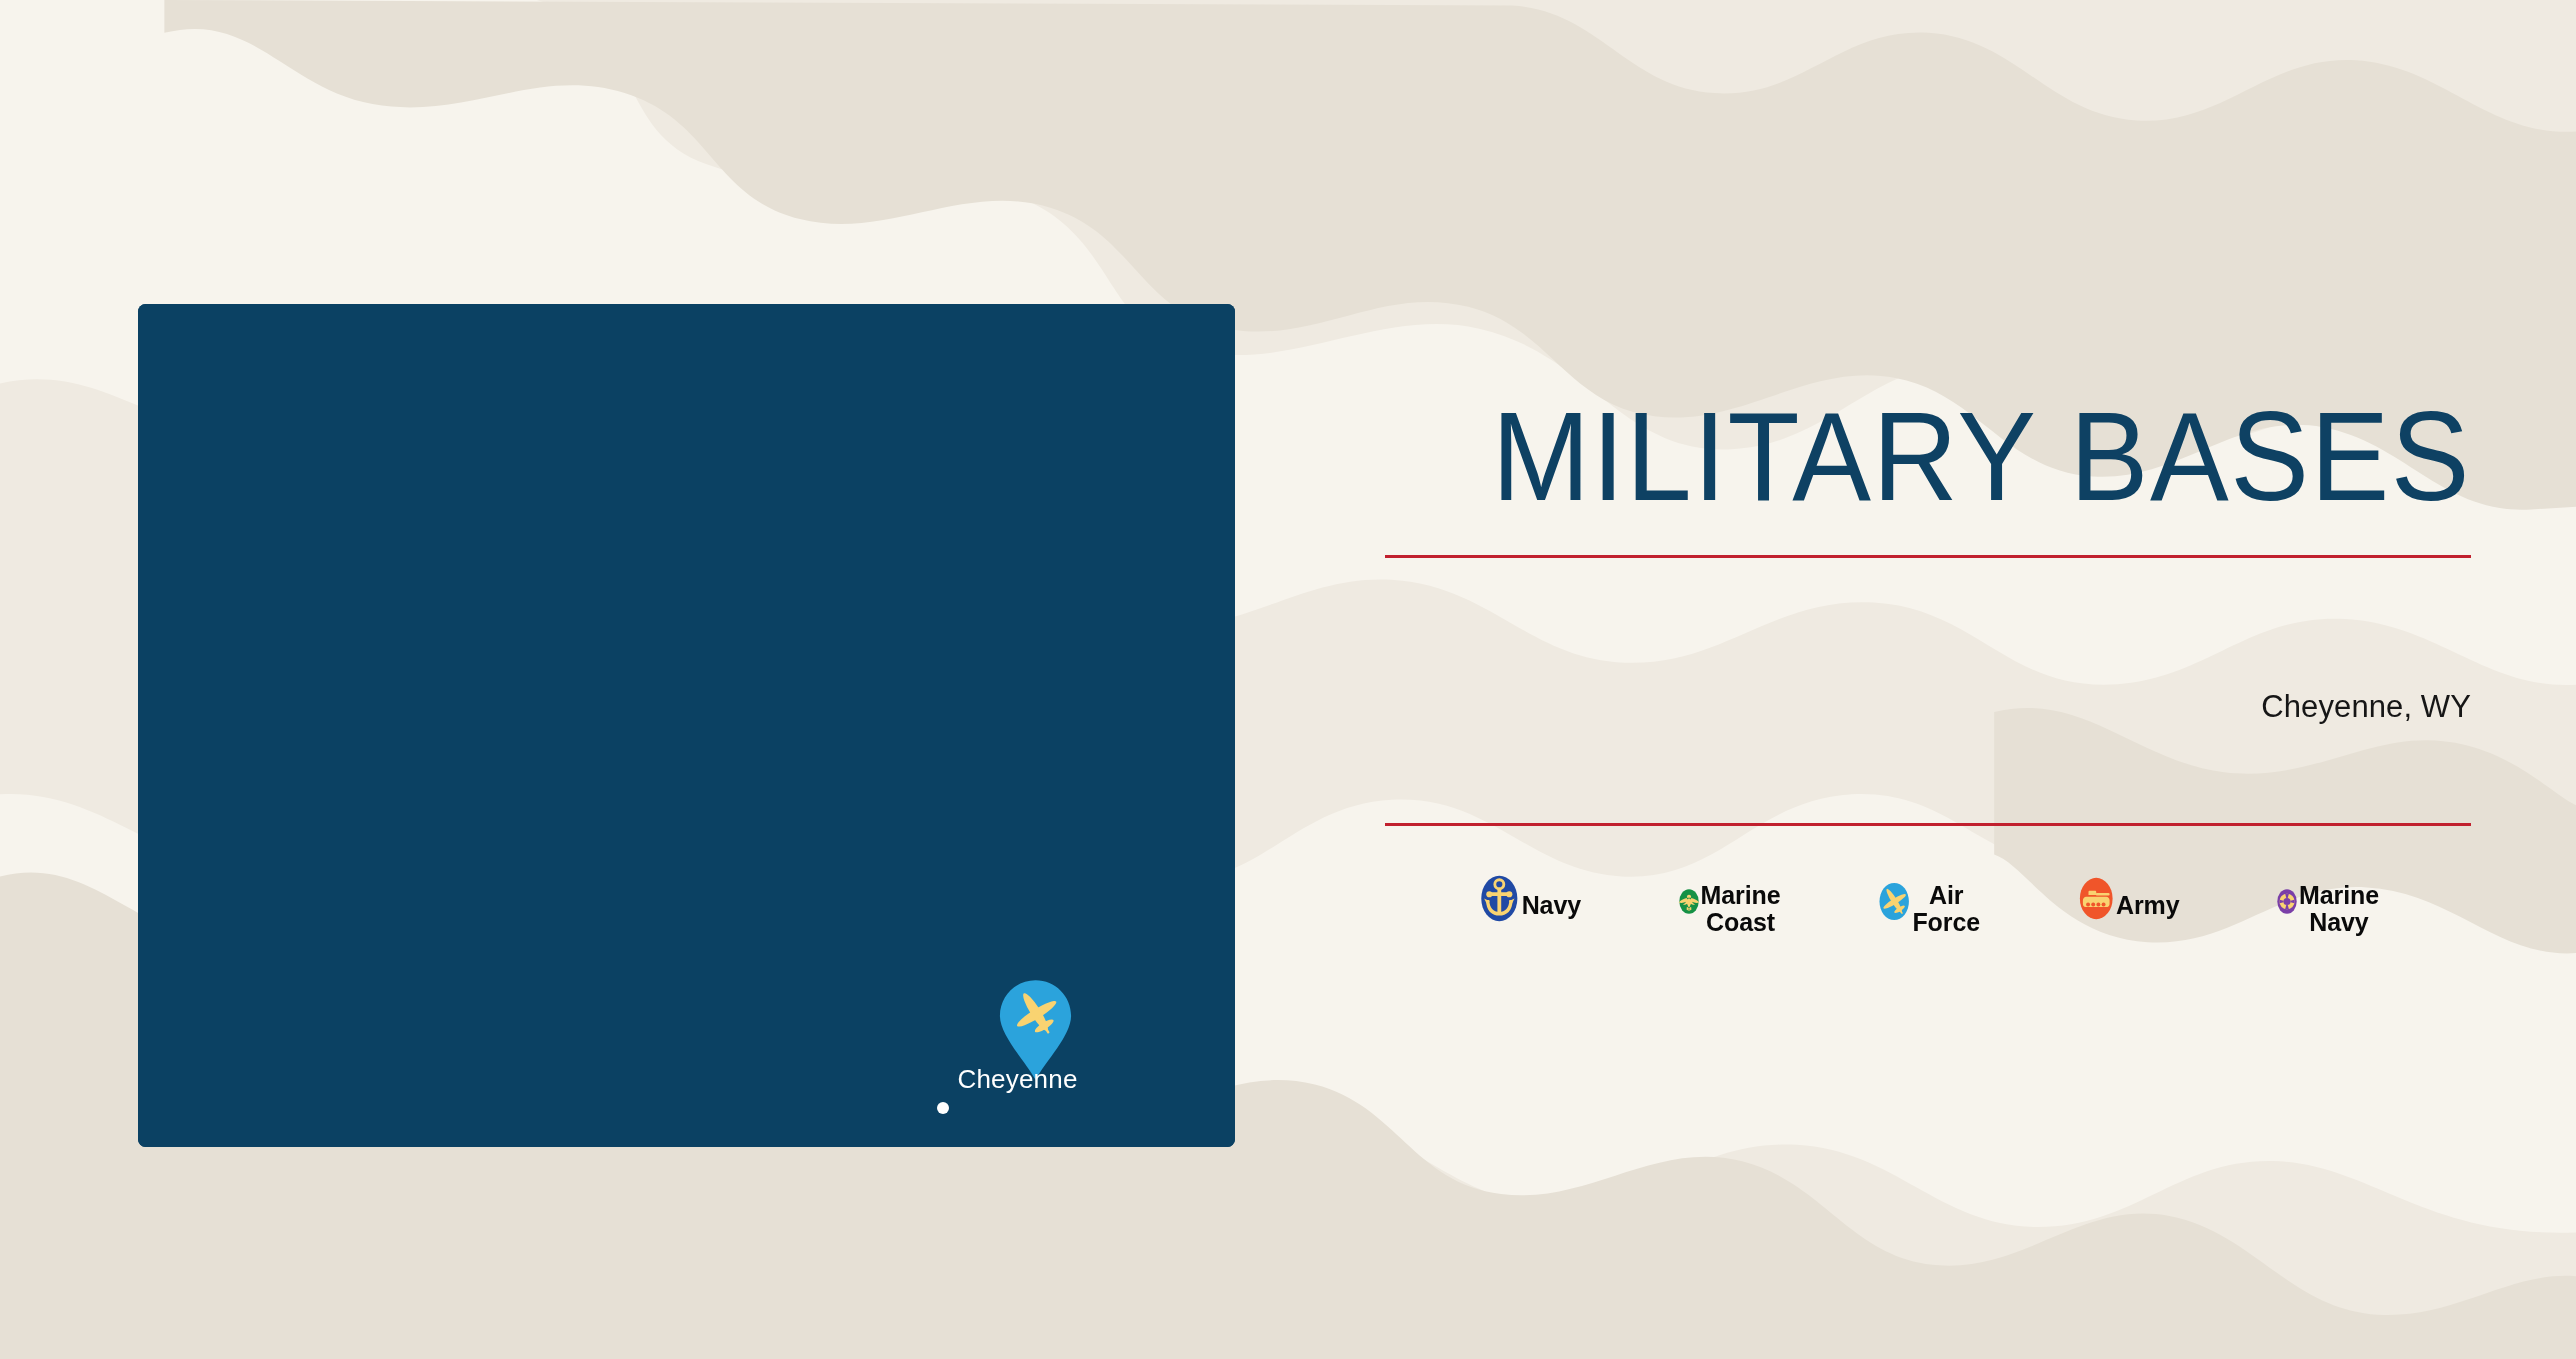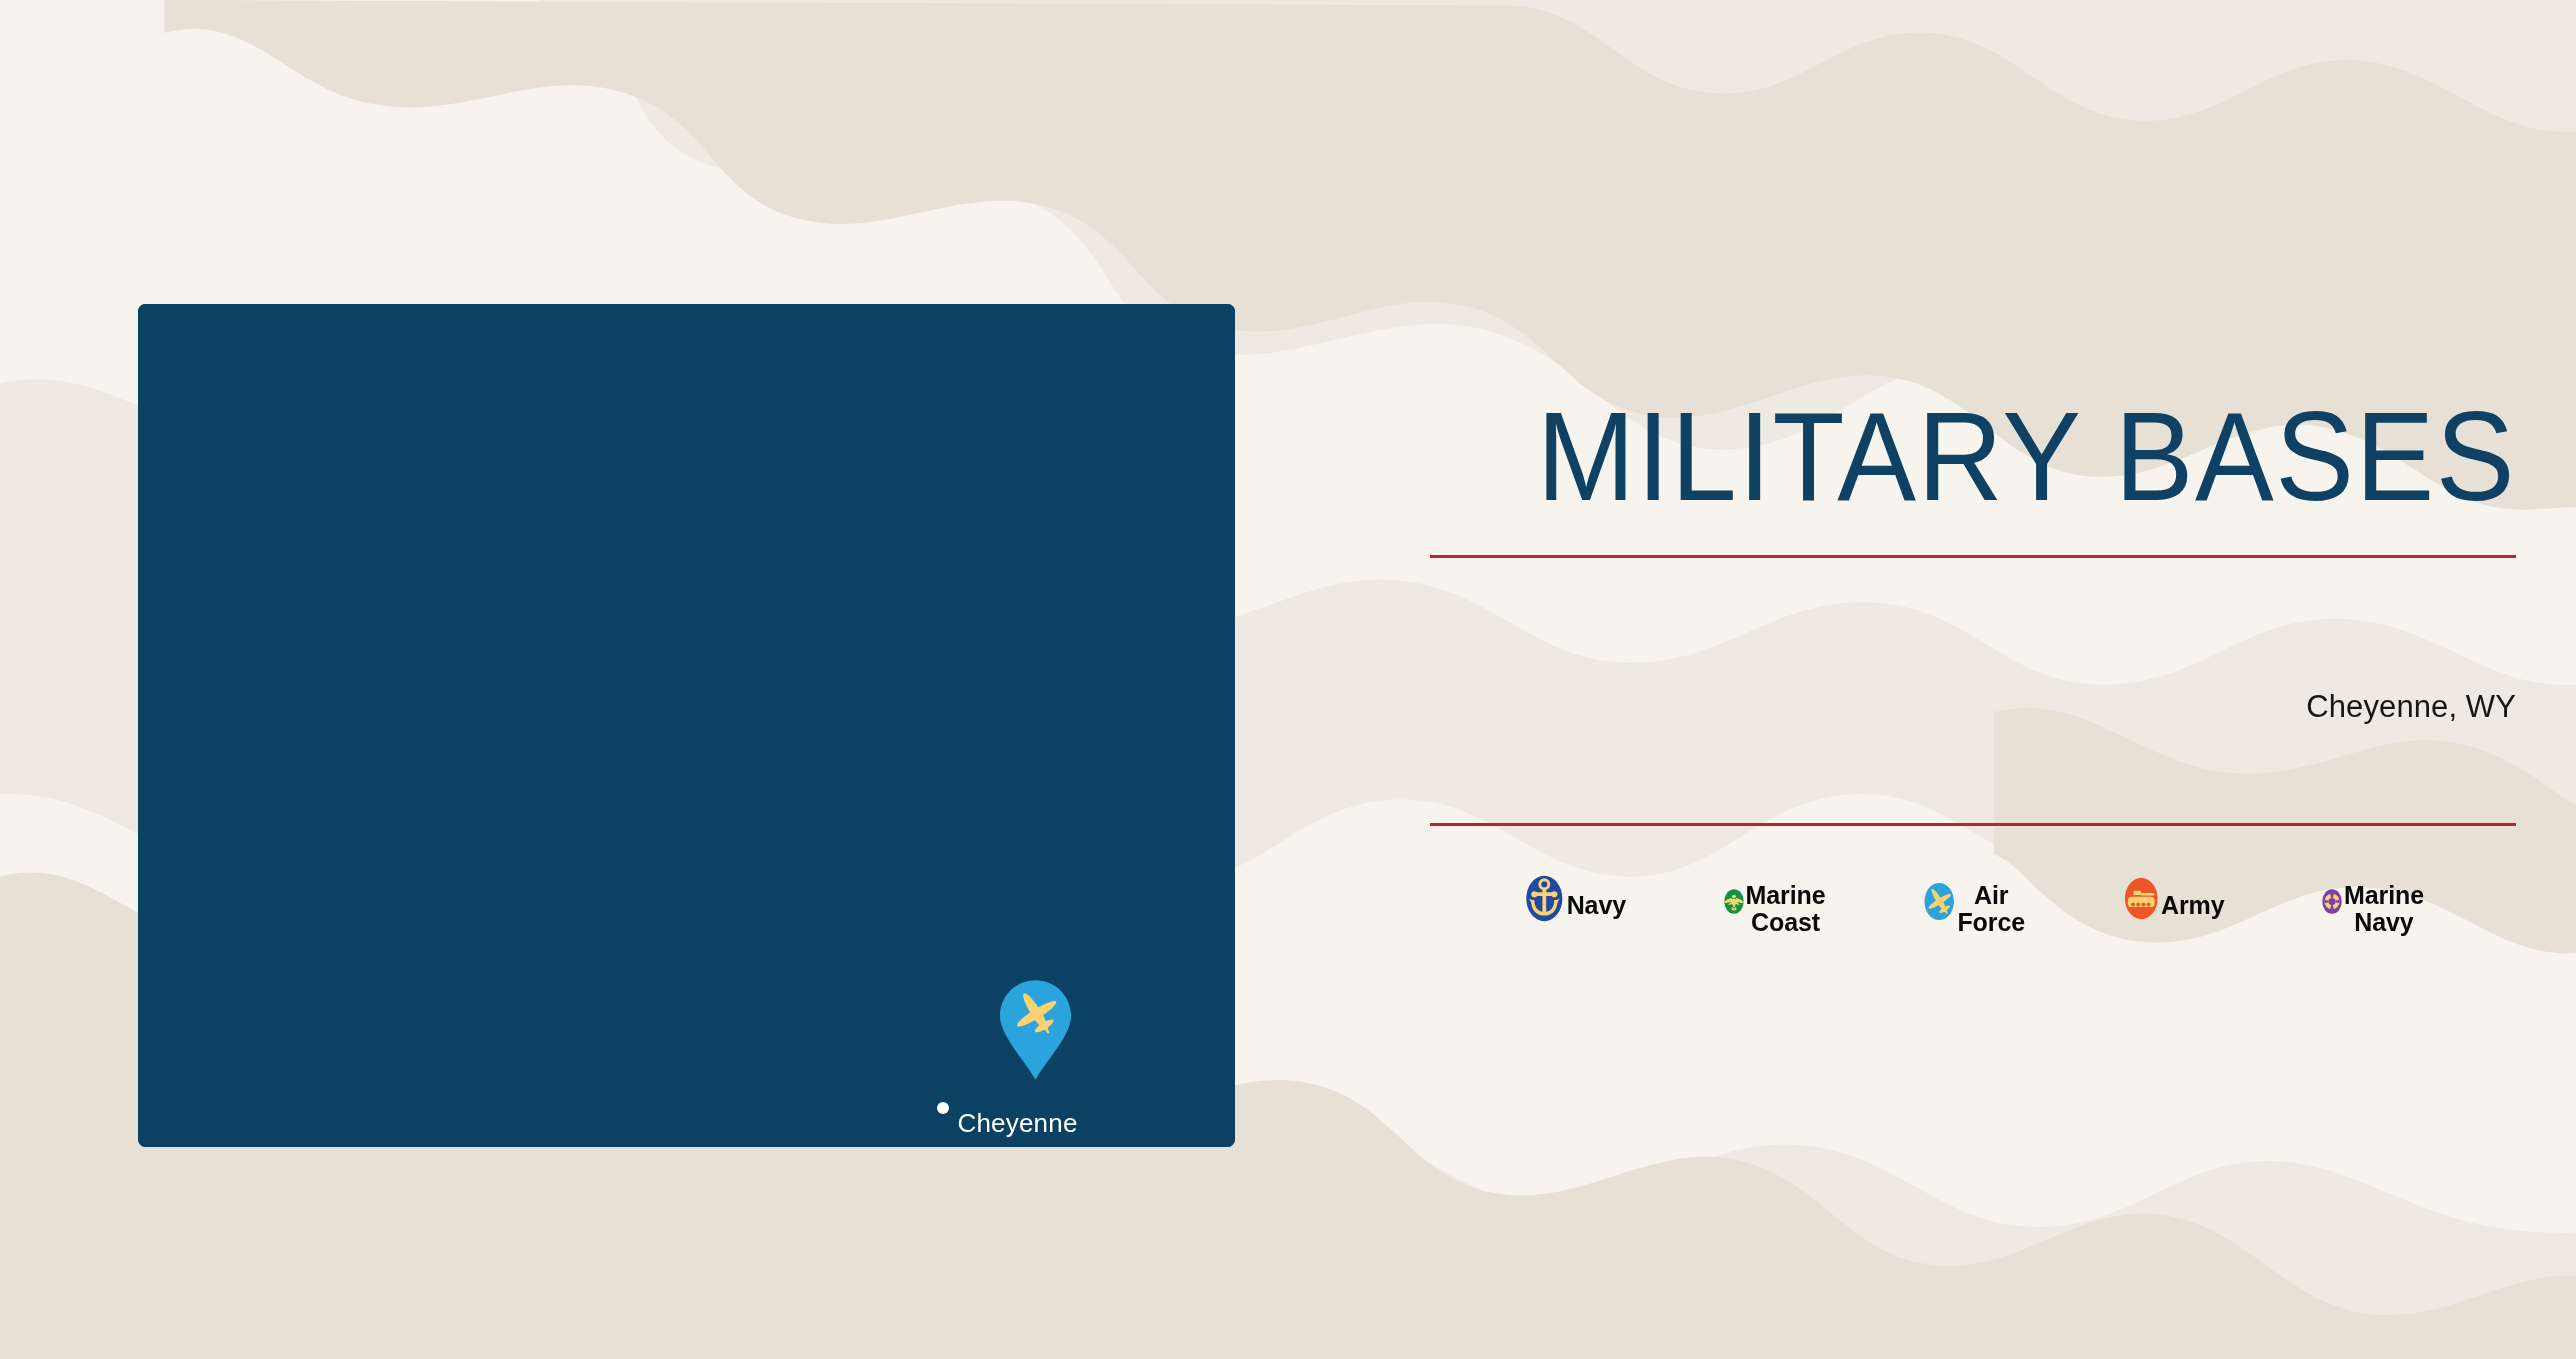--- a/index.html
+++ b/index.html
@@ -35,25 +35,24 @@
   .pin-label {
     position:absolute;
     left:930px; top:1064px;
     width:175px;
     text-align:center;
     color:#FFFFFF;
     font-size:26px;
     font-weight:300;
     letter-spacing:0.2px;
     white-space:nowrap;
-    margin-top:44px;
   }
 
   
-  .right-col { position:absolute; left:1430px; top:0; width:1086px; height:1359px; }
+  .right-col { position:absolute; left:1385px; top:0; width:1086px; height:1359px; }
 
   .page-title {
     position:absolute;
     left:0; top:393px;
     width:1086px;
     text-align:right;
     color:#0E4163;
     font-size:127px;
     font-weight:400;
     letter-spacing:1.6px;

